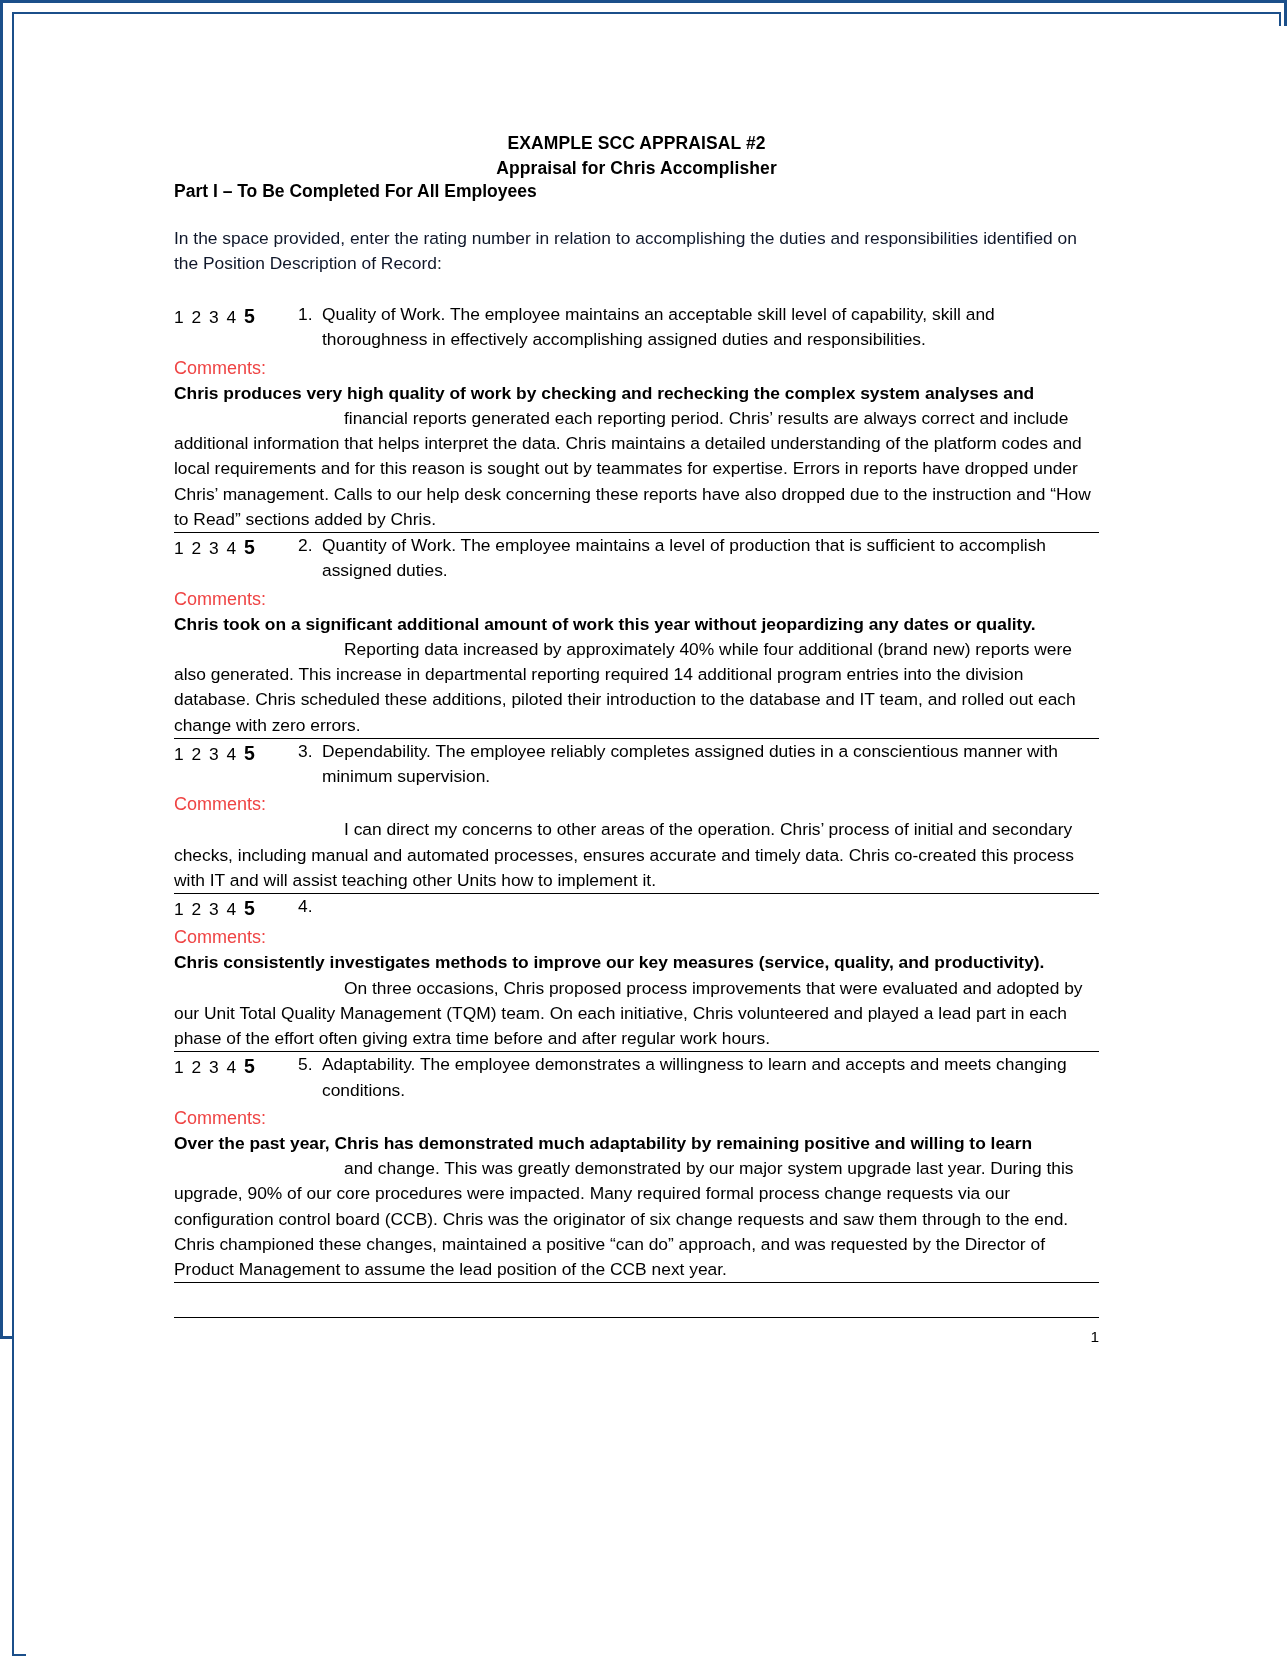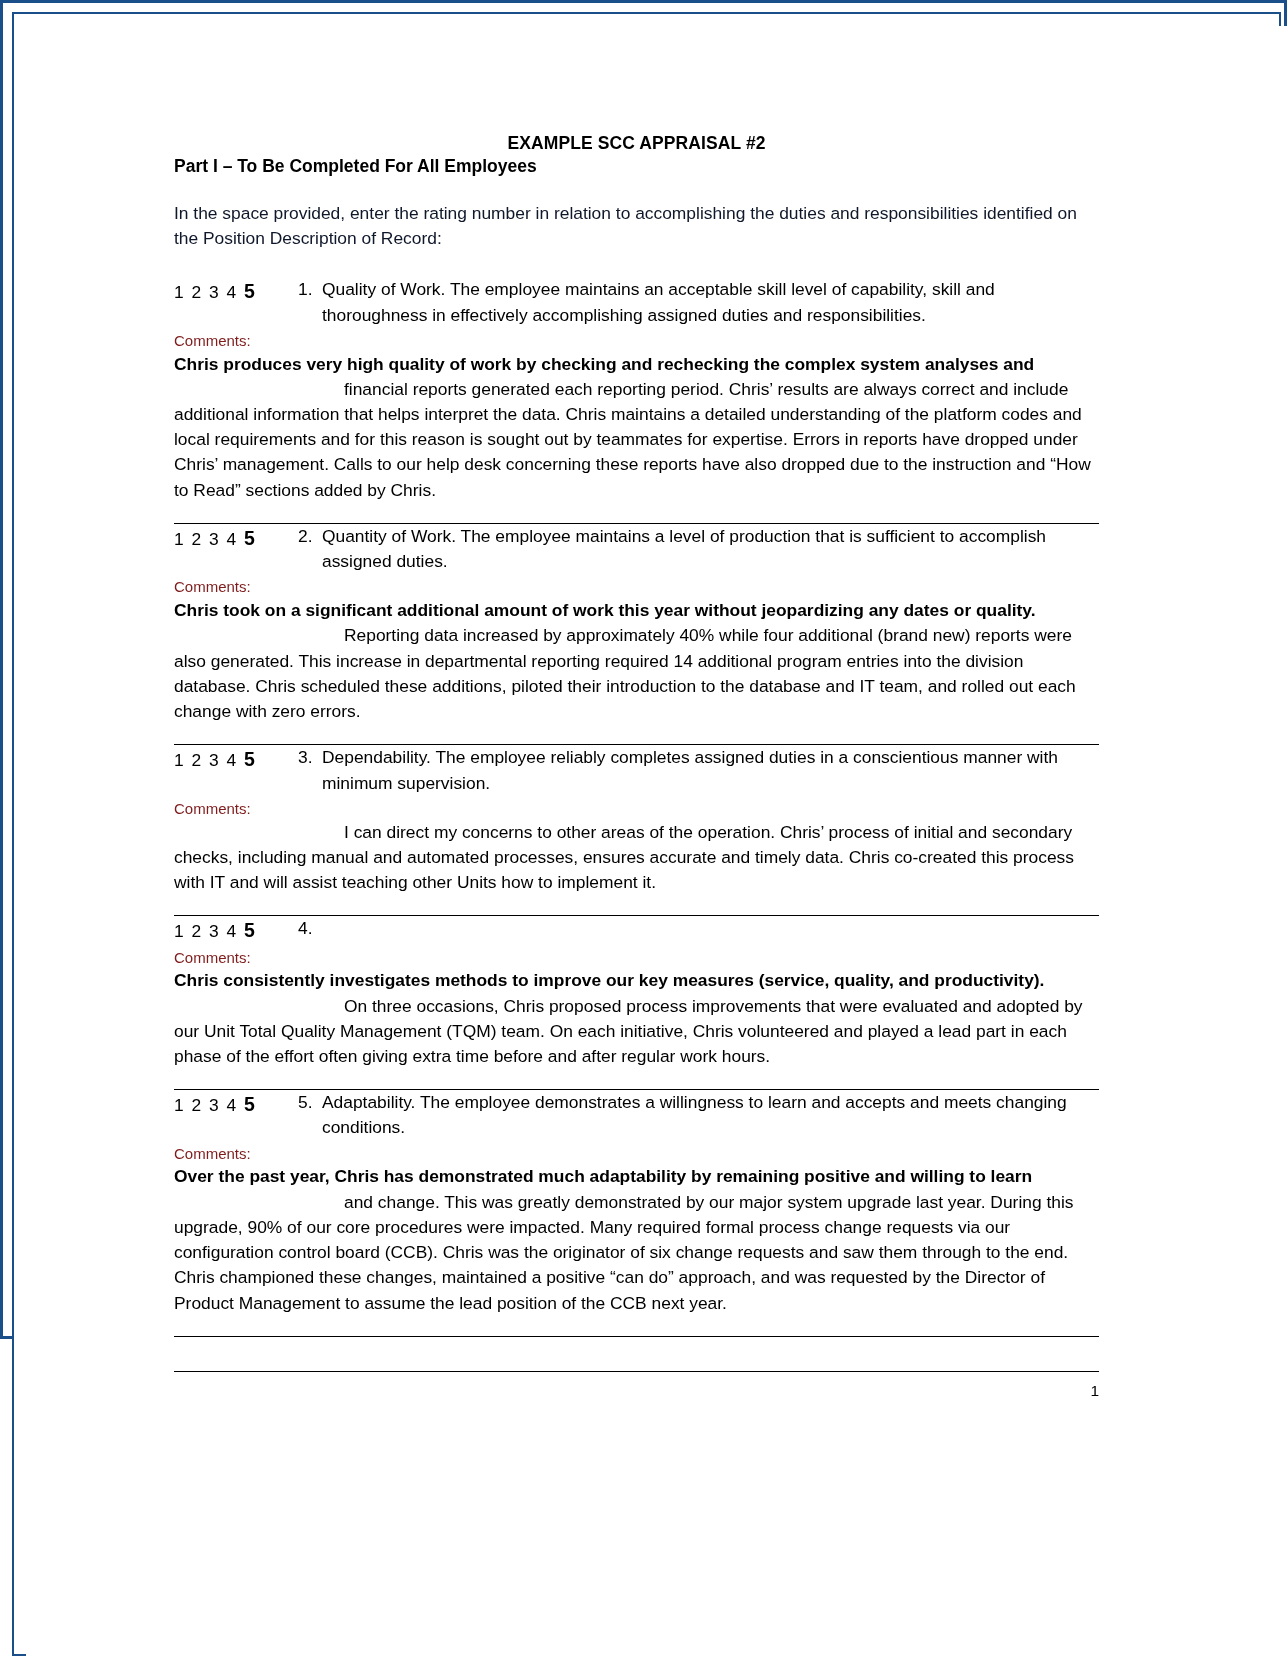--- a/index.html
+++ b/index.html
@@ -64,21 +64,21 @@
     font-size: 17.4px;
     line-height: 1.45;
     margin-top: 24px;
     color: #0f172a;
   }
   .items {
     margin-top: 26px;
   }
   .item {
     border-bottom: 1.2px solid #000;
-    padding-bottom: 20px;
+    padding-bottom: 0;
   }
   .item:first-child { }
   .item-head {
     display: flex;
     align-items: flex-start;
     font-size: 17.4px;
     line-height: 1.45;
     color: #000;
   }
   .scale {
@@ -94,24 +94,24 @@
   .item-num {
     width: 46px;
     flex: 0 0 46px;
     padding-left: 22px;
     box-sizing: border-box;
   }
   .item-text {
     flex: 1 1 auto;
   }
   .comments-label {
-    font-size: 15px;
+    font-size: 18px;
     line-height: 1.45;
     margin-top: 2px;
-    color: #7f1d1d;
+    color: #ef4444;
   }
   .comments-body {
     font-size: 17.4px;
     line-height: 1.45;
     color: #000;
     text-indent: 0;
   }
   .comments-body .firstline {
     display: block;
     font-weight: bold;
@@ -133,20 +133,21 @@
 </head>
 <body>
 
 <div class="frame-outer">
   <div class="frame-inner">
     <div class="page">
       <div class="content">
 
         <div class="doc-title">
           <div>EXAMPLE SCC APPRAISAL #2</div>
+          <div>Appraisal for Chris Accomplisher</div>
         </div>
 
         <div class="section-heading">Part I – To Be Completed For All Employees</div>
 
         <div class="intro">In the space provided, enter the rating number in relation to accomplishing the duties and responsibilities identified on the Position Description of Record:</div>
 
         <div class="items">
 
           <div class="item">
             <div class="item-head">

